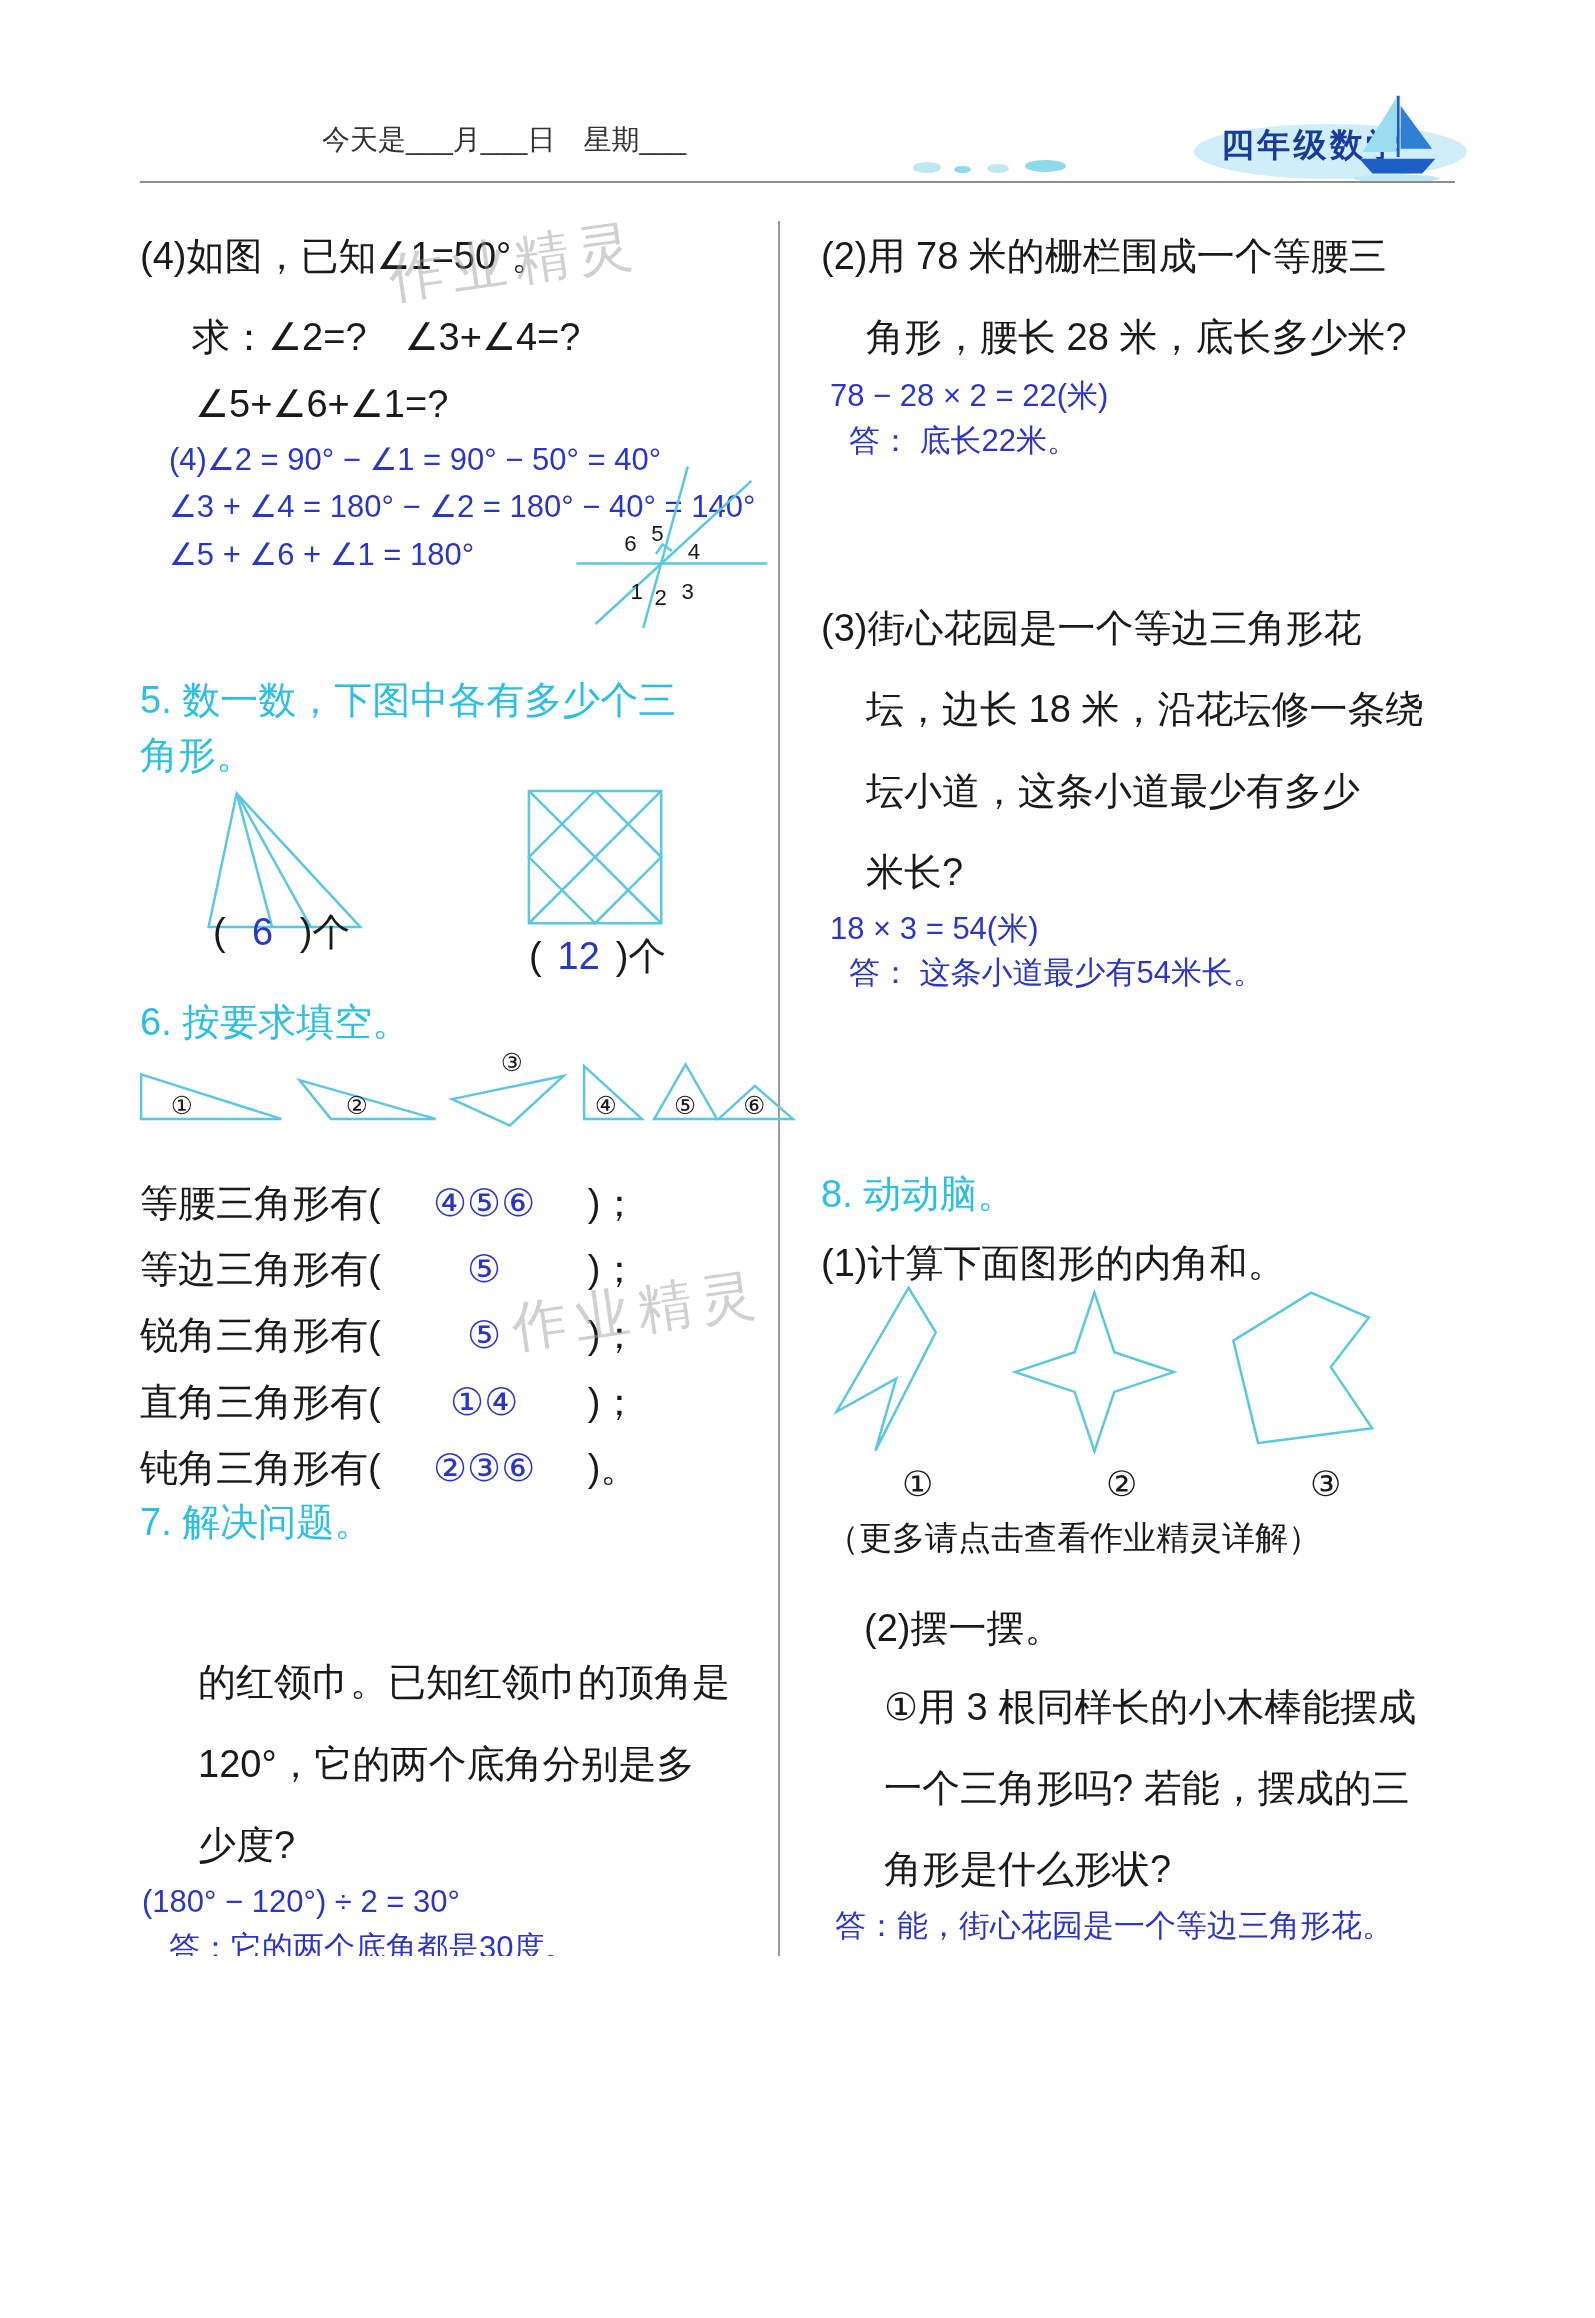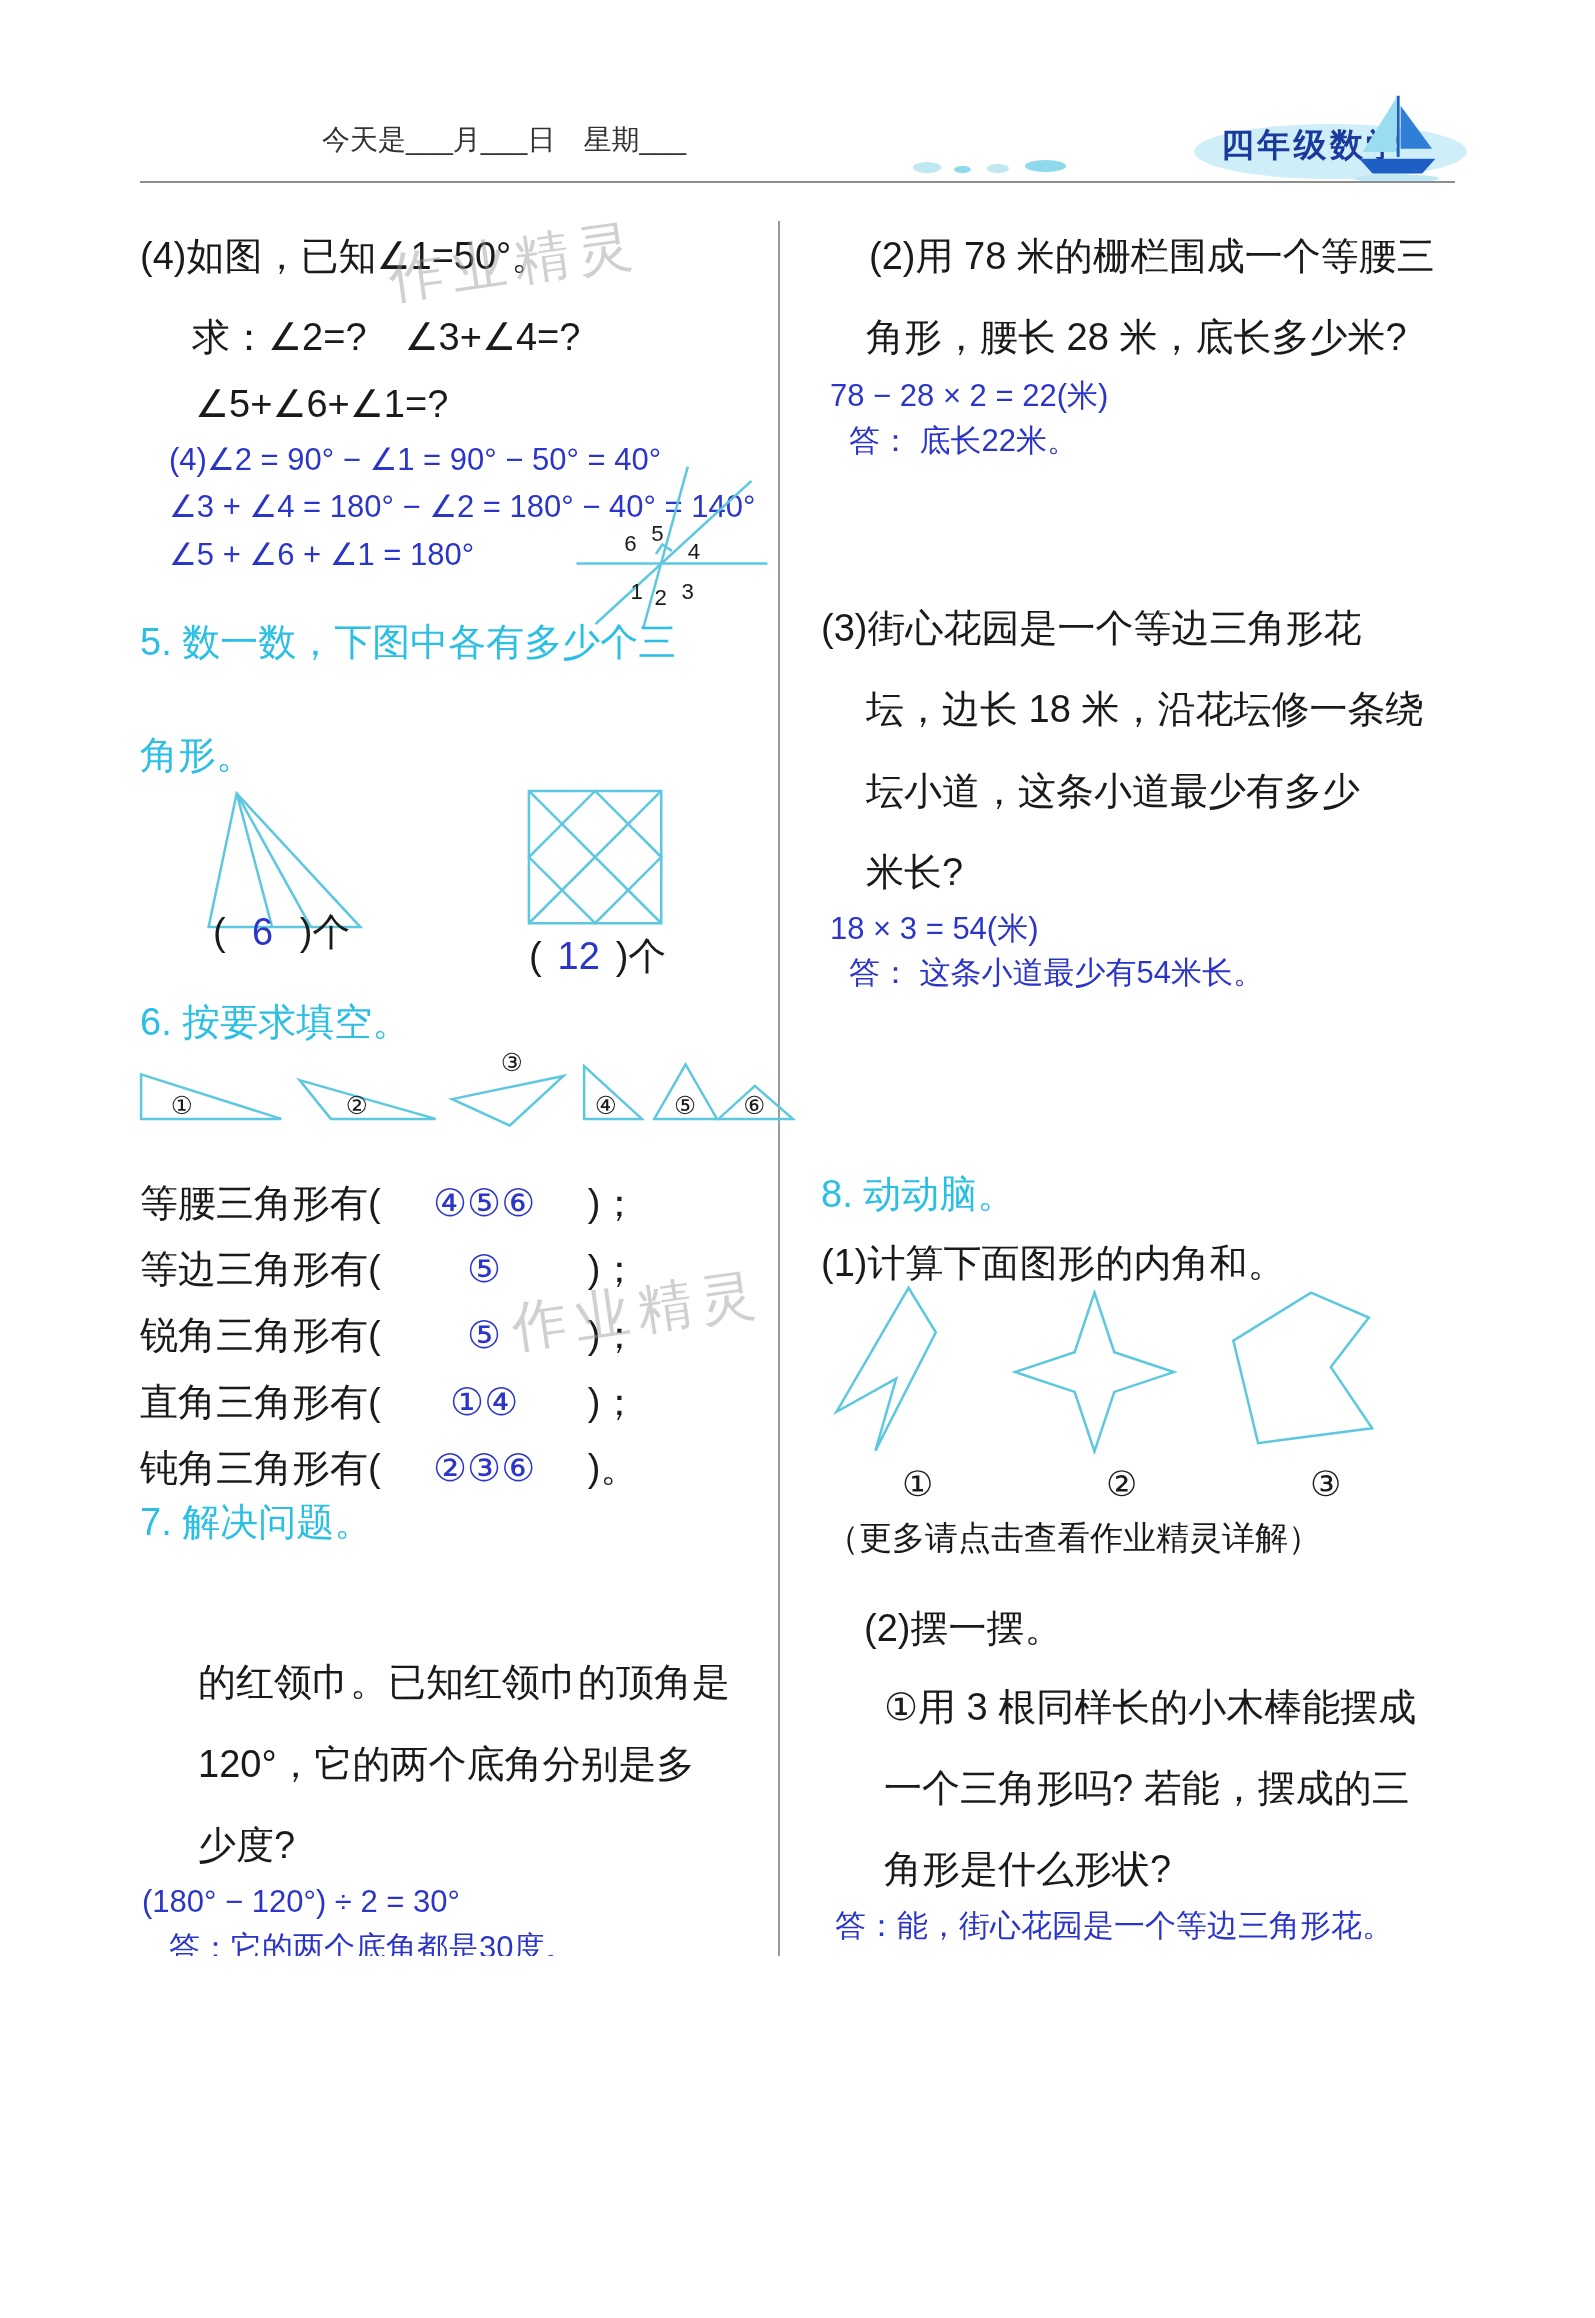--- a/index.html
+++ b/index.html
@@ -67,21 +67,21 @@
     <line class="fig" x1="32" y1="210" x2="228" y2="30"></line>
     <path class="fig" d="M108,122 l8,-12 l12,8"></path>
     <text x="68" y="118" font-size="28">6</text>
     <text x="102" y="106" font-size="28">5</text>
     <text x="148" y="128" font-size="28">4</text>
     <text x="76" y="178" font-size="28">1</text>
     <text x="106" y="186" font-size="28">2</text>
     <text x="140" y="178" font-size="28">3</text>
   </svg>
 
-  <div class="t cy" style="left:140px;top:621px;text-align:center;">5. 数一数，下图中各有多少个三</div>
+  <div class="t cy" style="left:140px;top:679px;text-align:center;">5. 数一数，下图中各有多少个三</div>
   <div class="t cy" style="left:140px;top:734px;">角形。</div>
 
   <svg style="left:202px;top:785px;" width="165" height="153" viewBox="0 0 200 185">
     <polygon class="fig" points="42,10 8,172 192,172"></polygon>
     <line class="fig" x1="42" y1="10" x2="85" y2="172"></line>
     <line class="fig" x1="42" y1="10" x2="132" y2="172"></line>
   </svg>
 
   <svg style="left:519px;top:781px;" width="153" height="153" viewBox="0 0 185 185">
     <rect class="fig" x="12" y="12" width="160" height="160"></rect>
@@ -116,21 +116,21 @@
   <div class="t b" style="left:140px;top:1381px;"><span>直角三角形有(</span><span class="gap">①④</span><span>)；</span></div>
   <div class="t b" style="left:140px;top:1447px;"><span>钝角三角形有(</span><span class="gap">②③⑥</span><span>)。</span></div>
 
   <div class="t cy" style="left:140px;top:1501px;">7. 解决问题。</div>
   <div class="t b" style="left:198px;top:1661px;">的红领巾。已知红领巾的顶角是</div>
   <div class="t b" style="left:198px;top:1743px;">120°，它的两个底角分别是多</div>
   <div class="t b" style="left:198px;top:1824px;">少度?</div>
   <div class="t bl" style="left:142px;top:1884px;">(180° − 120°) ÷ 2 = 30°</div>
   <div class="t bl" style="left:169px;top:1930px;">答：它的两个底角都是30度。</div>
 
-  <div class="t b" style="left:869px;top:235px;">(2)用 78 米的栅栏围成一个等腰三</div>
+  <div class="t b" style="left:821px;top:235px;">(2)用 78 米的栅栏围成一个等腰三</div>
   <div class="t b" style="left:866px;top:316px;">角形，腰长 28 米，底长多少米?</div>
   <div class="t bl" style="left:830px;top:378px;">78 − 28 × 2 = 22(米)</div>
   <div class="t bl" style="left:849px;top:423px;">答： 底长22米。</div>
 
   <div class="t b" style="left:821px;top:607px;">(3)街心花园是一个等边三角形花</div>
   <div class="t b" style="left:866px;top:688px;">坛，边长 18 米，沿花坛修一条绕</div>
   <div class="t b" style="left:866px;top:770px;">坛小道，这条小道最少有多少</div>
   <div class="t b" style="left:866px;top:851px;">米长?</div>
   <div class="t bl" style="left:830px;top:911px;">18 × 3 = 54(米)</div>
   <div class="t bl" style="left:849px;top:955px;">答： 这条小道最少有54米长。</div>

